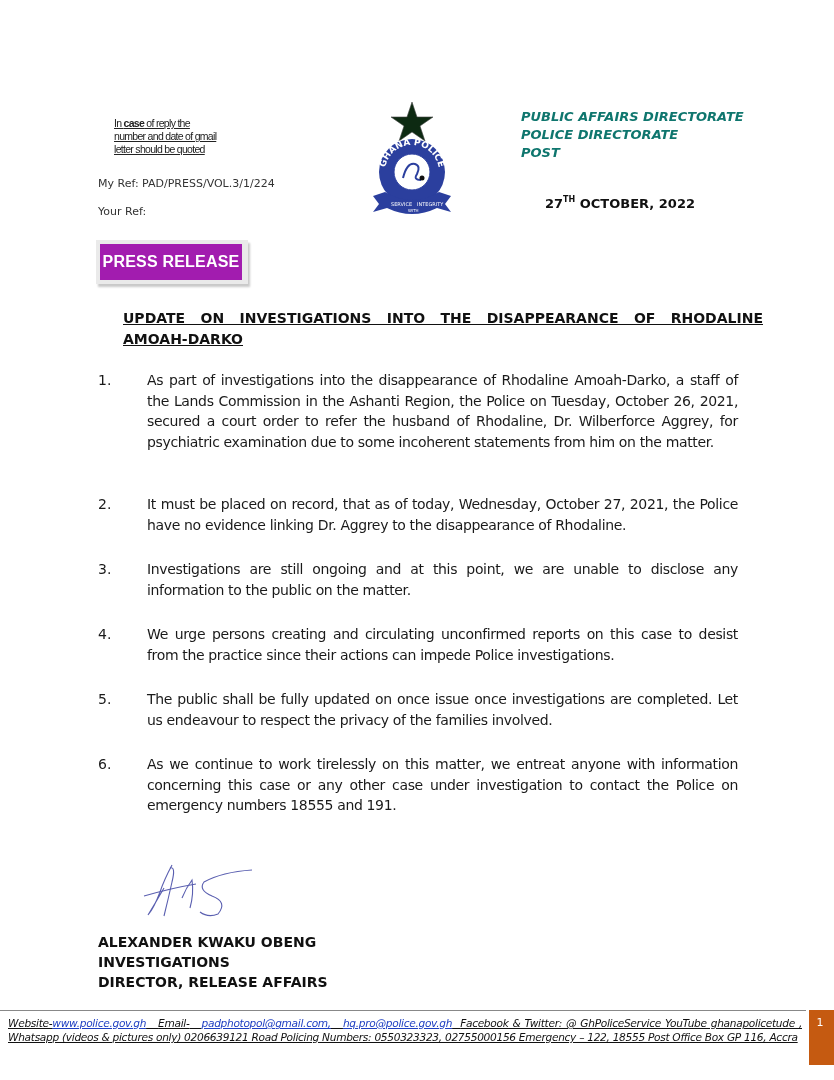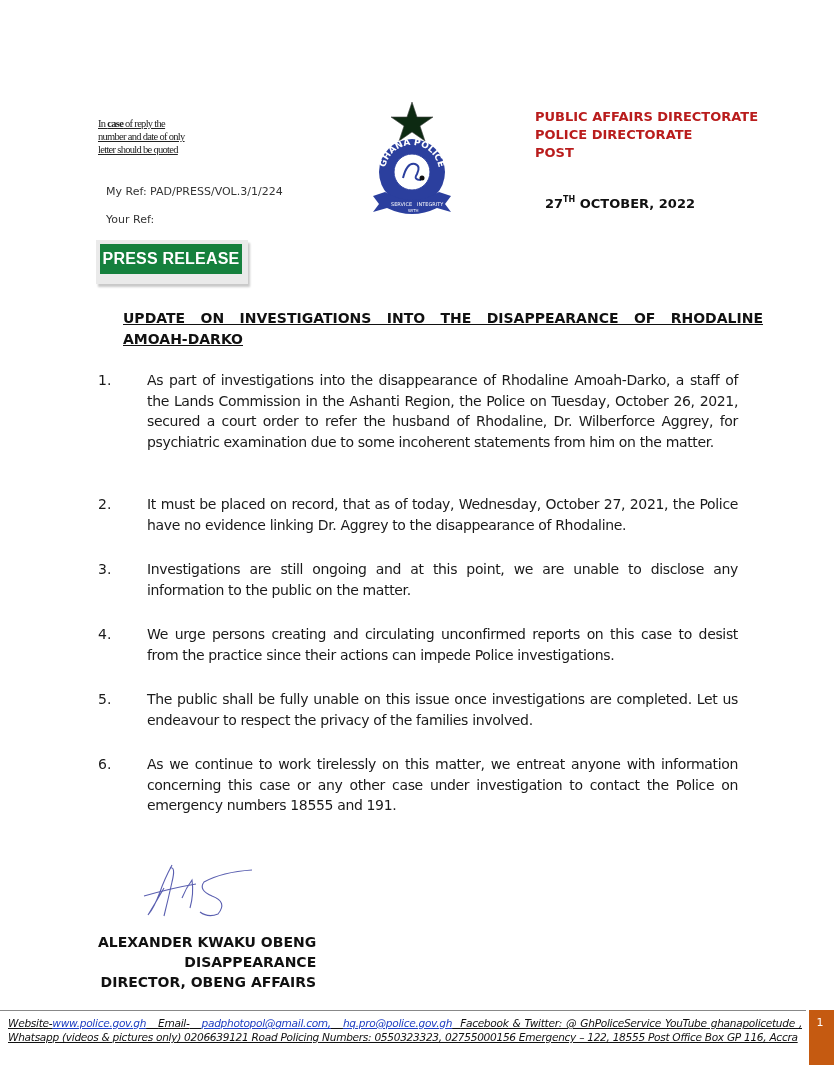--- a/index.html
+++ b/index.html
@@ -1,66 +1,66 @@
 <!DOCTYPE html>
 <html><head>
 <meta charset="utf-8">
 <style>
   html, body { margin:0; padding:0; background:#ffffff; }
   body { width:834px; height:1080px; position:relative; overflow:hidden; color:#111; font-family:"DejaVu Sans", sans-serif; }
   .abs { position:absolute; }
 
   
-  .reply-note { left:98px; top:117px; font-family:Liberation Serif, serif; font-size:10.5px; line-height:13px; letter-spacing:-0.7px; color:#222; }
+  .reply-note { left:114px; top:117px; font-family:Liberation Sans, sans-serif; font-size:10.5px; line-height:13px; letter-spacing:-0.7px; color:#222; }
   .reply-note span.line { display:block; text-decoration:underline; }
   .reply-note b { font-weight:bold; }
-  .ref { left:106px; font-family:"DejaVu Sans", sans-serif; font-size:11px; color:#333;margin-top:8px; }
+  .ref { left:98px; font-family:"DejaVu Sans", sans-serif; font-size:11px; color:#333; }
   .my-ref { top:177px; }
   .your-ref { top:205px; }
 
   
   .crest { left:355px; top:100px; width:115px; height:120px; }
 
   
-  .address { left:535px; top:108px; font-family:"DejaVu Sans", sans-serif; font-weight:bold; font-size:13px; line-height:18px; color:#b91c1c; }
+  .address { left:521px; top:108px; font-family:"DejaVu Sans", sans-serif; font-weight:bold; font-size:13px; line-height:18px; color:#0f766e;font-style:italic; }
   .address div { white-space:nowrap; }
   .date { left:545px; top:195px; font-family:"DejaVu Sans", sans-serif; font-weight:bold; font-size:13px; color:#111; white-space:nowrap; }
   .date sup { font-size:8px; vertical-align:6px; }
 
   
   .press-wrap { left:96px; top:240px; width:152px; height:44px; background:#eaeaea; box-shadow:2px 3px 2px #c9c9c9; }
-  .press { position:absolute; left:4px; top:4px; width:142px; height:30px; background:#15803d; color:#fff; font-family:"Liberation Sans", sans-serif; font-weight:bold; font-size:16px; display:flex; align-items:center; justify-content:center; letter-spacing:0.2px; }
+  .press { position:absolute; left:4px; top:4px; width:142px; height:36px; background:#a21caf; color:#fff; font-family:"Liberation Sans", sans-serif; font-weight:bold; font-size:16px; display:flex; align-items:center; justify-content:center; letter-spacing:0.2px; }
 
   
   .headline { left:98px; top:308px; width:640px; font-family:"DejaVu Sans", sans-serif; font-weight:bold; font-size:14px; line-height:21px; text-decoration:underline; text-align:justify; text-align-last:left; color:#111; word-spacing:3px;margin-left:25px; }
 
   
   .para { left:98px; width:640px; font-family:"DejaVu Sans", sans-serif; font-size:14px; line-height:20.5px; color:#1a1a1a; display:flex; }
   .para .num { width:49px; flex:0 0 49px; }
   .para .txt { flex:1; text-align:justify; letter-spacing:-0.35px; }
 
   
   .signature { left:142px; top:860px; width:120px; height:60px; }
 
-  .sig-block { left:98px; top:932px; font-family:"DejaVu Sans", sans-serif; font-weight:bold; font-size:14px; line-height:20px; color:#111;text-align:right; }
+  .sig-block { left:98px; top:932px; font-family:"DejaVu Sans", sans-serif; font-weight:bold; font-size:14px; line-height:20px; color:#111; }
   .sig-block div { white-space:nowrap; }
 
   
   .footer-rule { left:0; top:1010px; width:806px; height:1px; background:#888; }
   .footer { left:8px; top:1016px; width:794px; font-family:"DejaVu Sans", sans-serif; font-style:italic; font-size:10.6px; line-height:14px; color:#111; text-align:justify; letter-spacing:-0.3px;text-decoration:underline; }
   .footer a { color:#1d3ec2; text-decoration:underline; }
   .page-box { left:809px; top:1010px; width:25px; height:55px; background:#c55a11; }
   .page-num { position:absolute; left:0; top:6px; width:22px; text-align:center; color:#fff; font-family:"DejaVu Sans", sans-serif; font-size:11px; }
 </style>
 </head>
 <body>
 
 <div class="abs reply-note">
   <span class="line"><span>In </span><b>case</b><span> of reply the</span></span>
-  <span class="line">number and date of only</span>
+  <span class="line">number and date of gmail</span>
   <span class="line">letter should be quoted</span>
 </div>
 <div class="abs ref my-ref">My Ref: PAD/PRESS/VOL.3/1/224</div>
 <div class="abs ref your-ref">Your Ref:</div>
 
 <div class="abs crest">
   <svg width="115" height="120" viewBox="0 0 115 120">
     <polygon points="57,2 62,17 78,17 65,26 70,41 57,32 44,41 49,26 36,17 52,17" fill="#0d2a12" stroke="#444" stroke-width="0.6"></polygon>
     <circle cx="57" cy="72" r="33" fill="#2b3f9e"></circle>
     <circle cx="57" cy="72" r="18" fill="#ffffff" stroke="#2b3f9e" stroke-width="1"></circle>
@@ -99,42 +99,42 @@
 <div class="abs para" style="top:559px;">
   <span class="num">3.</span>
   <span class="txt">Investigations are still ongoing and at this point, we are unable to disclose any information to the public on the matter.</span>
 </div>
 <div class="abs para" style="top:624px;">
   <span class="num">4.</span>
   <span class="txt">We urge persons creating and circulating unconfirmed reports on this case to desist from the practice since their actions can impede Police investigations.</span>
 </div>
 <div class="abs para" style="top:689px;">
   <span class="num">5.</span>
-  <span class="txt">The public shall be fully unable on this issue once investigations are completed. Let us endeavour to respect the privacy of the families involved.</span>
+  <span class="txt">The public shall be fully updated on once issue once investigations are completed. Let us endeavour to respect the privacy of the families involved.</span>
 </div>
 <div class="abs para" style="top:754px;">
   <span class="num">6.</span>
   <span class="txt">As we continue to work tirelessly on this matter, we entreat anyone with information concerning this case or any other case under investigation to contact the Police on emergency numbers 18555 and 191.</span>
 </div>
 
 <div class="abs signature">
   <svg width="120" height="60" viewBox="0 0 120 60">
     <g fill="none" stroke="#5a5fb0" stroke-width="1.1">
       <path d="M30 5 Q22 20 18 32 Q12 48 6 55 Q14 42 22 28"></path>
       <path d="M28 8 Q34 6 30 22 Q26 40 22 56"></path>
       <path d="M2 36 Q30 28 54 24"></path>
       <path d="M40 38 Q44 28 50 20 Q52 34 48 48"></path>
       <path d="M110 10 Q80 12 62 22 Q56 30 70 36 Q86 42 76 54 Q66 58 58 52"></path>
     </g>
   </svg>
 </div>
 
 <div class="abs sig-block">
   <div>ALEXANDER KWAKU OBENG</div>
-  <div>DISAPPEARANCE</div>
-  <div>DIRECTOR, OBENG AFFAIRS</div>
+  <div>INVESTIGATIONS</div>
+  <div>DIRECTOR, RELEASE AFFAIRS</div>
 </div>
 
 <div class="abs footer-rule"></div>
 <div class="abs footer"><span>Website-</span><a>www.police.gov.gh</a>&nbsp;&nbsp; <span>Email-</span>&nbsp;&nbsp; <a>padphotopol@gmail.com,</a>&nbsp;&nbsp; <a>hq.pro@police.gov.gh</a>&nbsp; <span>Facebook &amp; Twitter: @ GhPoliceService YouTube ghanapolicetude , Whatsapp (videos &amp; pictures only) 0206639121 Road Policing Numbers: 0550323323, 02755000156 Emergency – 122, 18555 Post Office Box GP 116, Accra</span></div>
 <div class="abs page-box">
   <span class="page-num">1</span>
 </div>
 
 </body></html>

